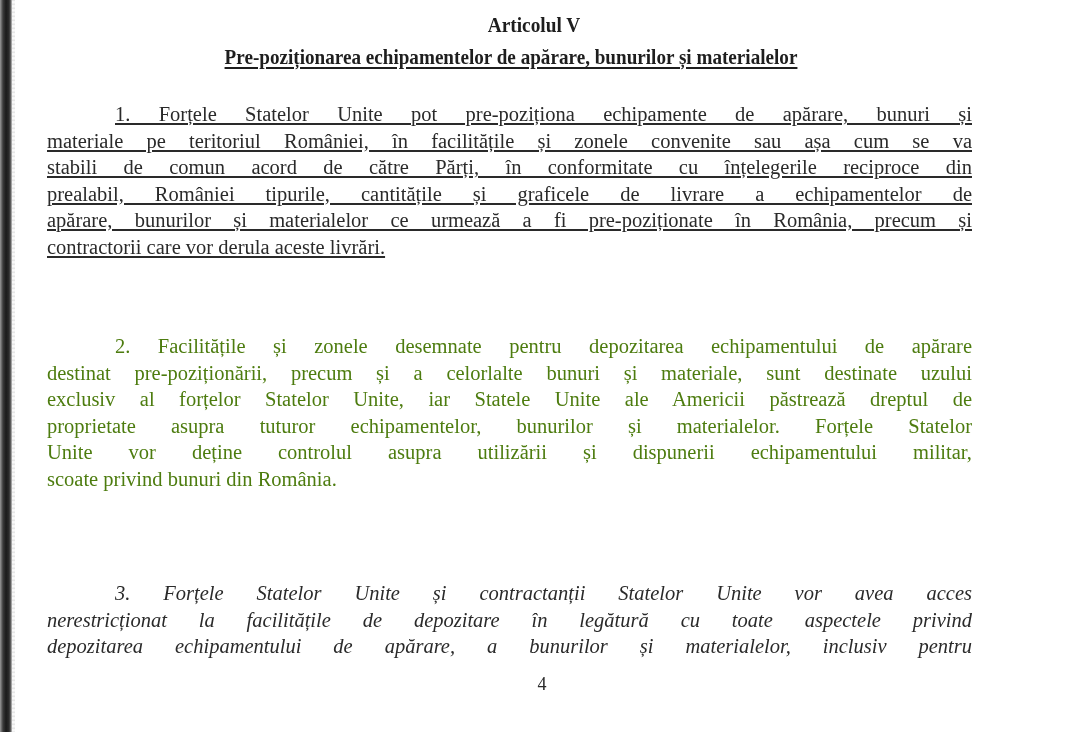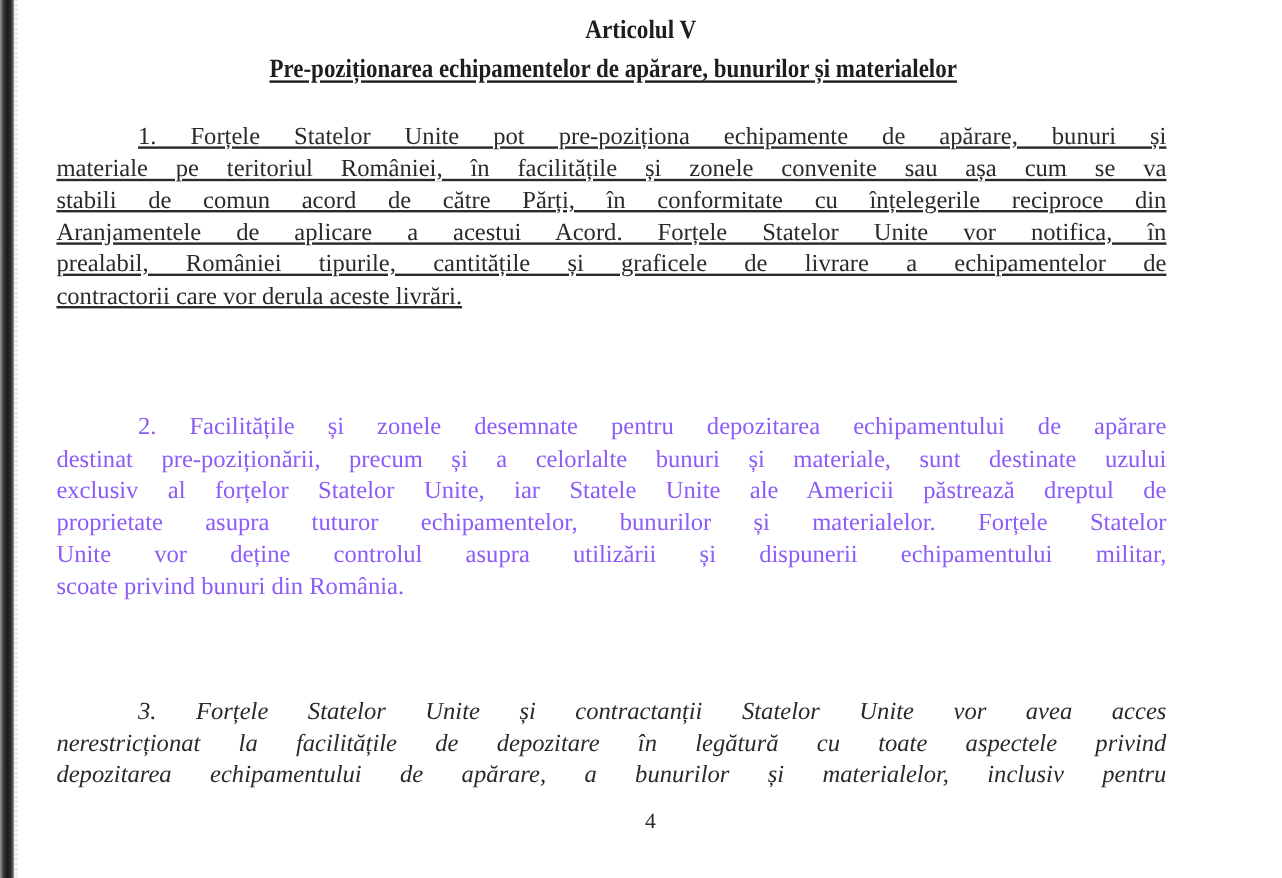--- a/index.html
+++ b/index.html
@@ -86,21 +86,21 @@
       text-align-last: justify;
       white-space: nowrap;
     }
     .para .line.last {
       text-align-last: left;
     }
     .para .line.first {
       padding-left: 68px;
     }
     #para-1 { top: 101px; text-decoration: underline; }
-    #para-2 { top: 343px; color: #8b5cf6; }
+    #para-2 { top: 333px; color: #4d7c0f; }
     #para-3 { top: 580px; font-style: italic; }
     .page-number {
       position: absolute;
       left: 0;
       width: 1068px;
       top: 674px;
       text-align: center;
       font-size: 18px;
       color: #2a2a2a;
       padding-left: 8px;
@@ -113,22 +113,22 @@
 
 <div class="page">
 
   <div class="article-title">Articolul V</div>
   <div class="article-subtitle">Pre-poziționarea echipamentelor de apărare, bunurilor și materialelor</div>
 
   <div class="para" id="para-1">
     <span class="line first">1. Forțele Statelor Unite pot pre-poziționa echipamente de apărare, bunuri și</span>
     <span class="line">materiale pe teritoriul României, în facilitățile și zonele convenite sau așa cum se va</span>
     <span class="line">stabili de comun acord de către Părți, în conformitate cu înțelegerile reciproce din</span>
-    <span class="line">Aranjamentele de aplicare a acestui Acord. Forțele Statelor Unite vor notifica, în</span>
     <span class="line">prealabil, României tipurile, cantitățile și graficele de livrare a echipamentelor de</span>
+    <span class="line">apărare, bunurilor și materialelor ce urmează a fi pre-poziționate în România, precum și</span>
     <span class="line last">contractorii care vor derula aceste livrări.</span>
   </div>
 
   <div class="para" id="para-2">
     <span class="line first">2. Facilitățile și zonele desemnate pentru depozitarea echipamentului de apărare</span>
     <span class="line">destinat pre-poziționării, precum și a celorlalte bunuri și materiale, sunt destinate uzului</span>
     <span class="line">exclusiv al forțelor Statelor Unite, iar Statele Unite ale Americii păstrează dreptul de</span>
     <span class="line">proprietate asupra tuturor echipamentelor, bunurilor și materialelor. Forțele Statelor</span>
     <span class="line">Unite vor deține controlul asupra utilizării și dispunerii echipamentului militar,</span>
     <span class="line last">scoate privind bunuri din România.</span>

